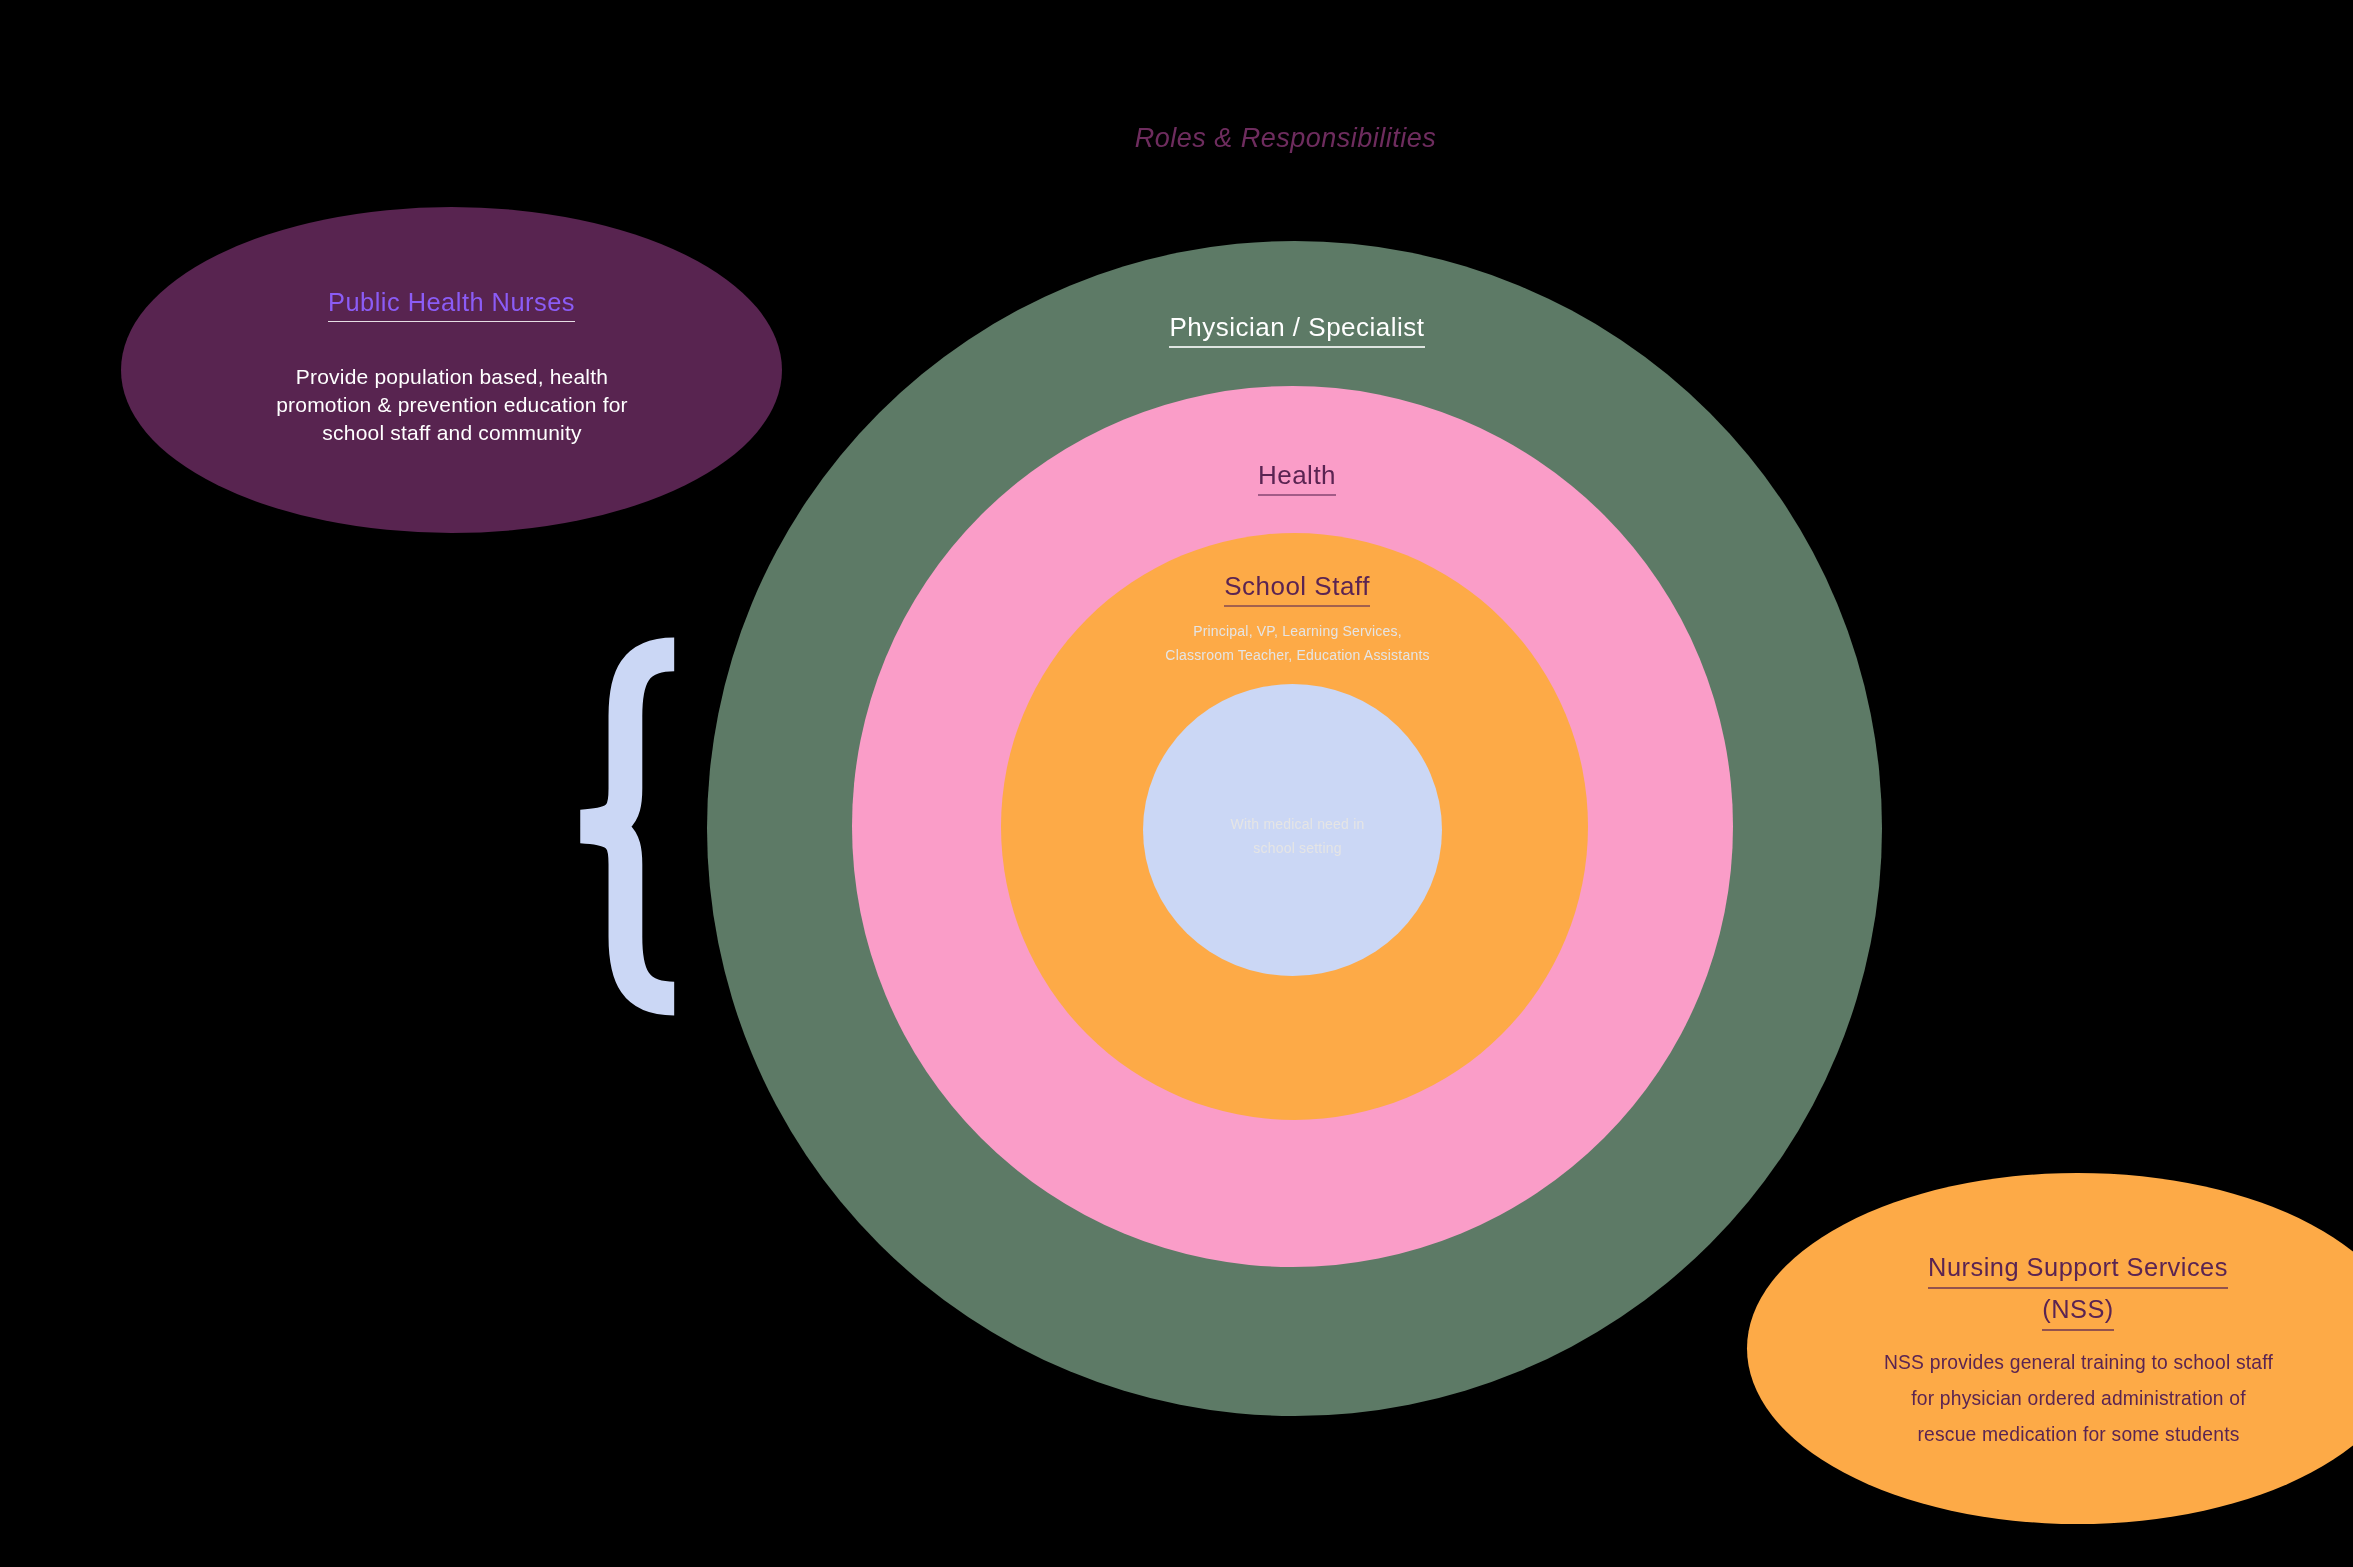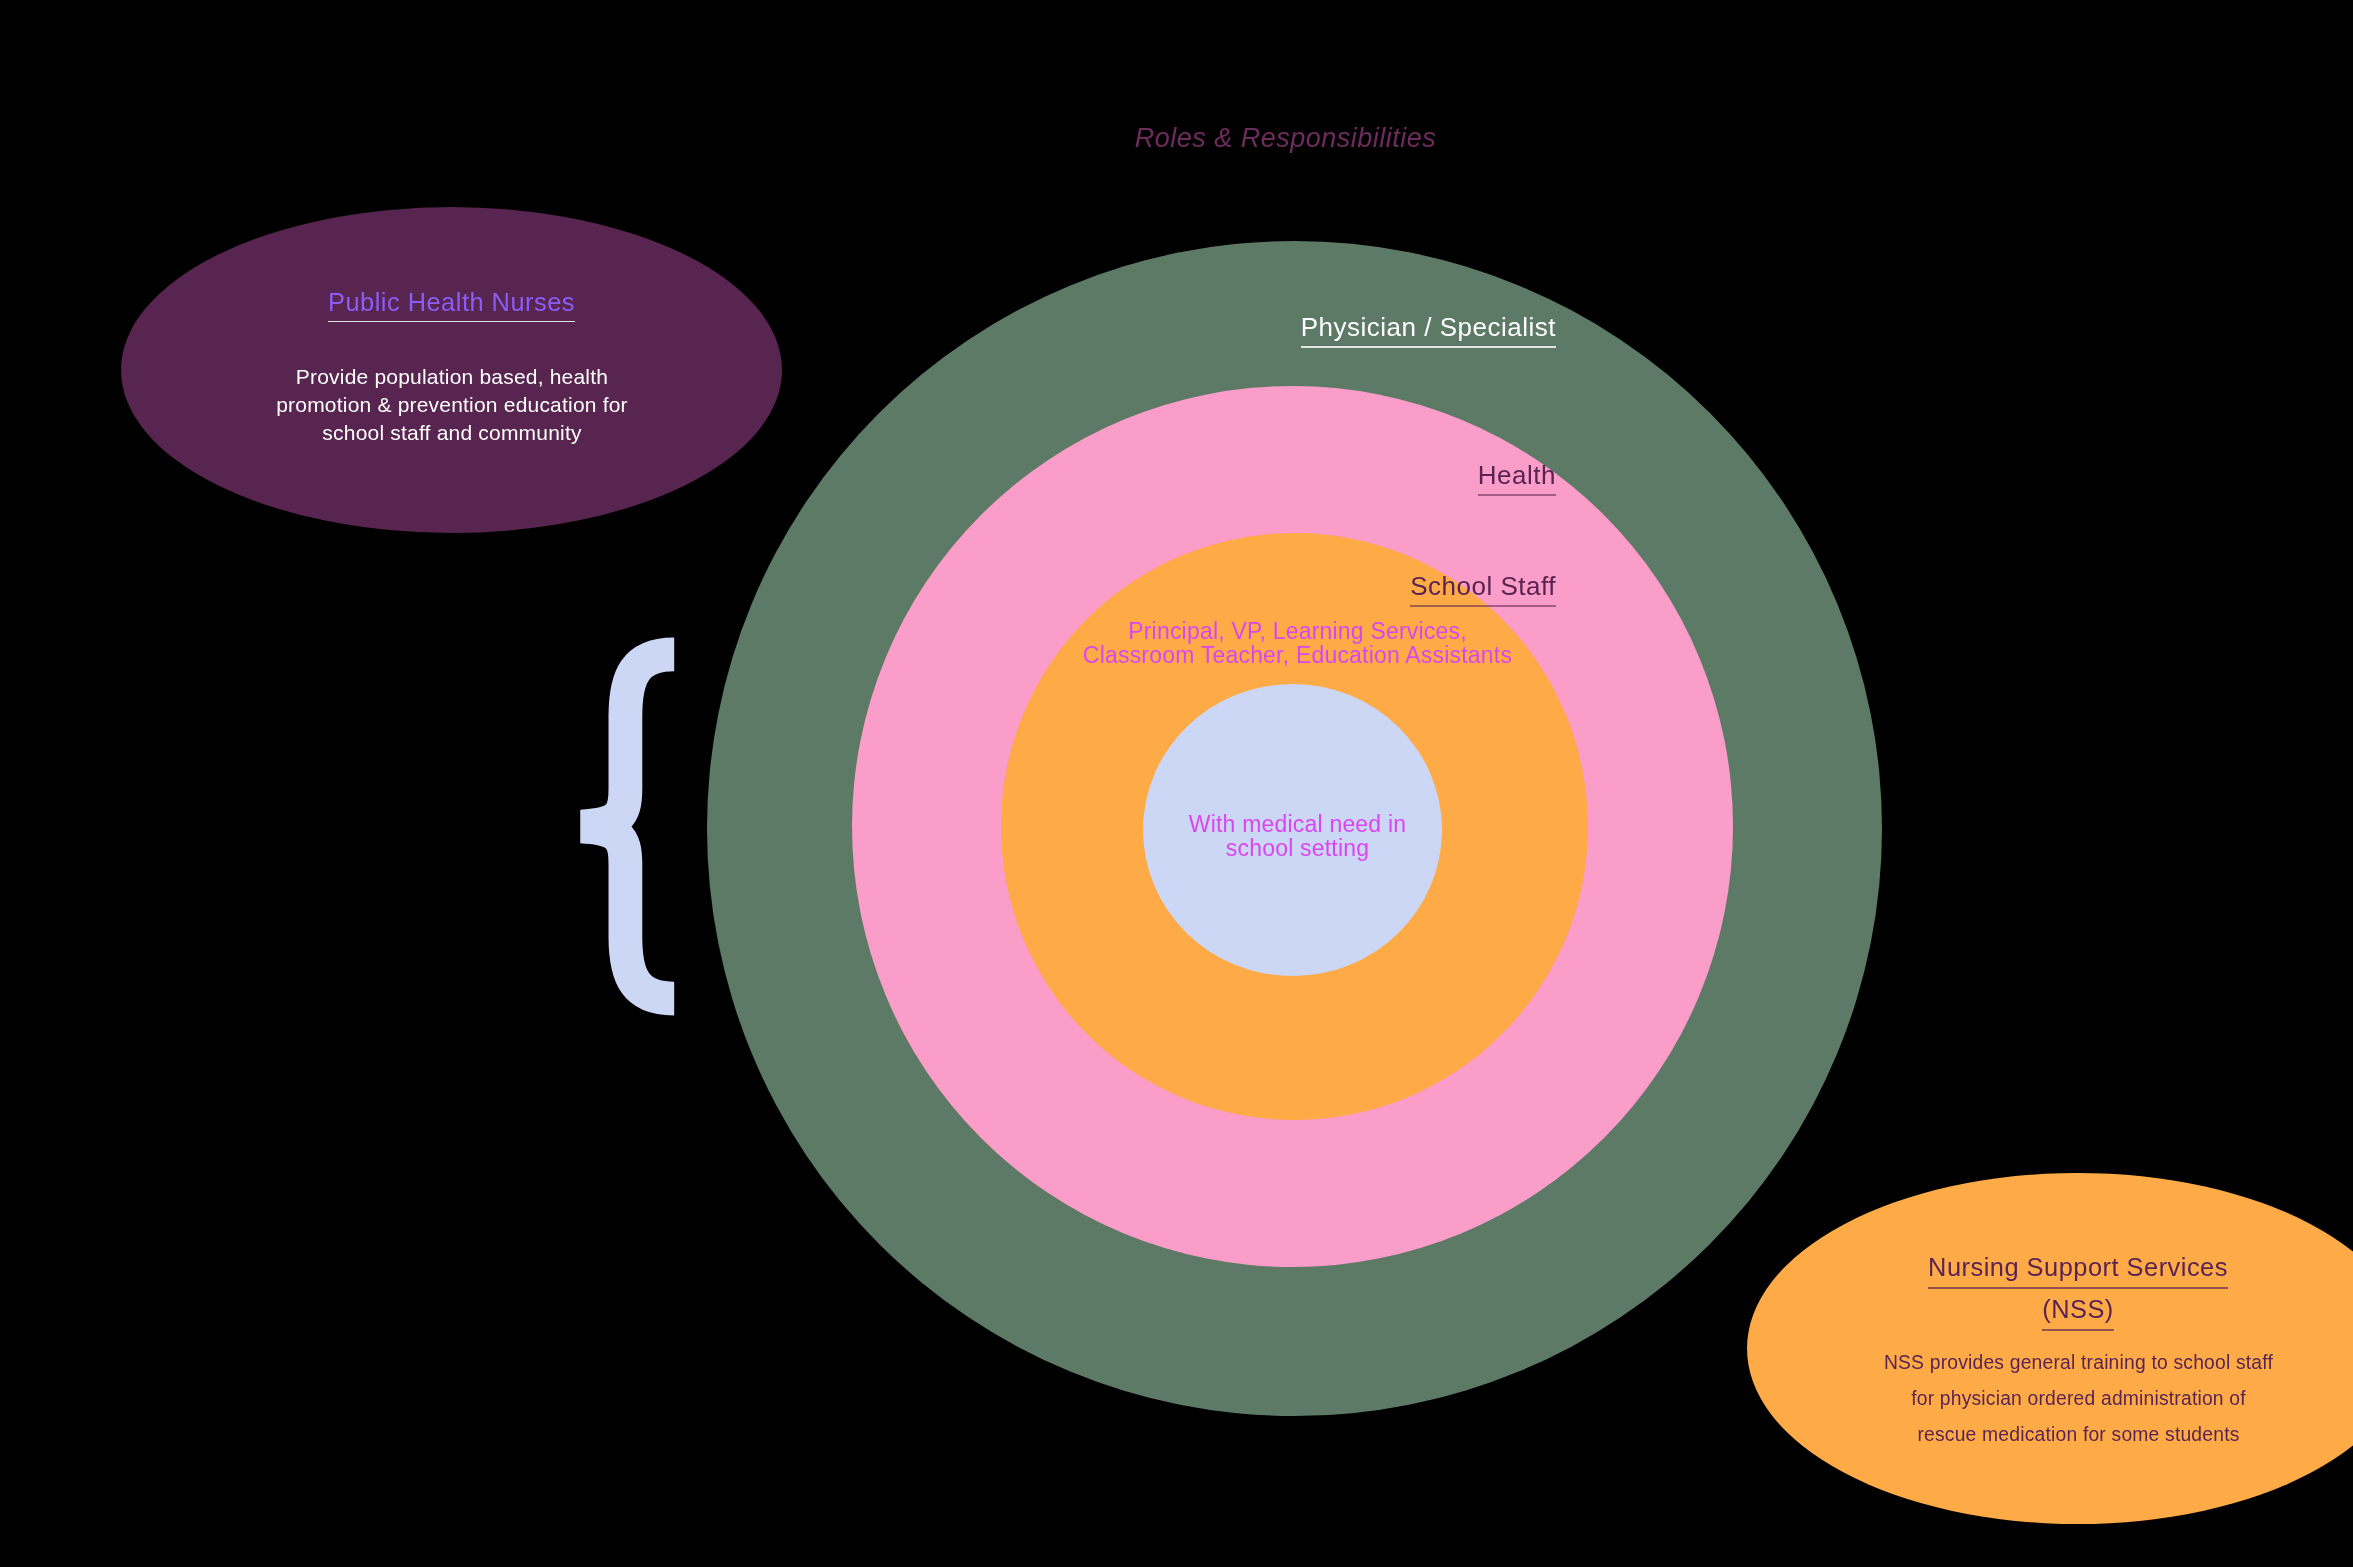--- a/index.html
+++ b/index.html
@@ -35,36 +35,36 @@
     letter-spacing: 0.5px;
   }
 
   
   .circle { border-radius: 50%; }
   .ring-physician { left: 707px; top: 241px;  width: 1175px; height: 1175px; background: #5D7A66; }
   .ring-family    { left: 852px; top: 386px;  width: 881px; height: 881px; background: #FA9DC8; }
   .ring-school    { left: 1001px; top: 533px; width: 587px; height: 587px; background: #FDAA47; }
   .ring-student   { left: 1143px; top: 684px; width: 299px;  height: 292px;  background: #CBD7F5; }
 
-  .ring-label { font-size: 26px; letter-spacing: 0.5px; text-align: right; }
+  .ring-label { font-size: 26px; letter-spacing: 0.5px; }
   .ring-label .u {
     display: inline-block;
     padding-bottom: 3.3px;
   }
   .lbl-physician { left: 1038px; top: 312px;  width: 518px; color: #FFFFFF; }
   .lbl-physician .u { border-bottom: 2.4px solid rgba(255,255,255,0.8); }
   .lbl-family    { left: 1038px; top: 460px;  width: 518px; color: #5A2452; }
   .lbl-family .u { border-bottom: 2.4px solid rgba(90,36,82,0.55); }
   .lbl-school    { left: 1038px; top: 571px; width: 518px; color: #5A2452; }
   .lbl-school .u { border-bottom: 2.4px solid rgba(90,36,82,0.55); }
   .lbl-student   { left: 1033px; top: 773px; width: 518px; color: #5A2452; }
   .lbl-student .u { border-bottom: 2.4px solid rgba(90,36,82,0.55); }
 
   .ring-detail {
-    font-size: 23px; line-height: 23.5px; color: #d946ef; letter-spacing: 0.2px;
+    font-size: 14px; line-height: 23.5px; color: #e5e5e5; letter-spacing: 0.2px;
   }
   .detail-school  { left: 1012px; top: 620px; width: 571px; }
   .detail-student { left: 1109px; top: 813px; width: 377px; }
 
   
   .bubble { border-radius: 50%; }
   .bubble-phn { left: 121px;  top: 207px;  width: 661px; height: 326px; background: #582450; }
   .bubble-nss { left: 1747px; top: 1173px; width: 661px; height: 351px; background: #FDAA47; }
 
   .phn-title { left: 141px; top: 288px; width: 621px; font-size: 25.4px; color: #8b5cf6; letter-spacing: 0.5px; }

